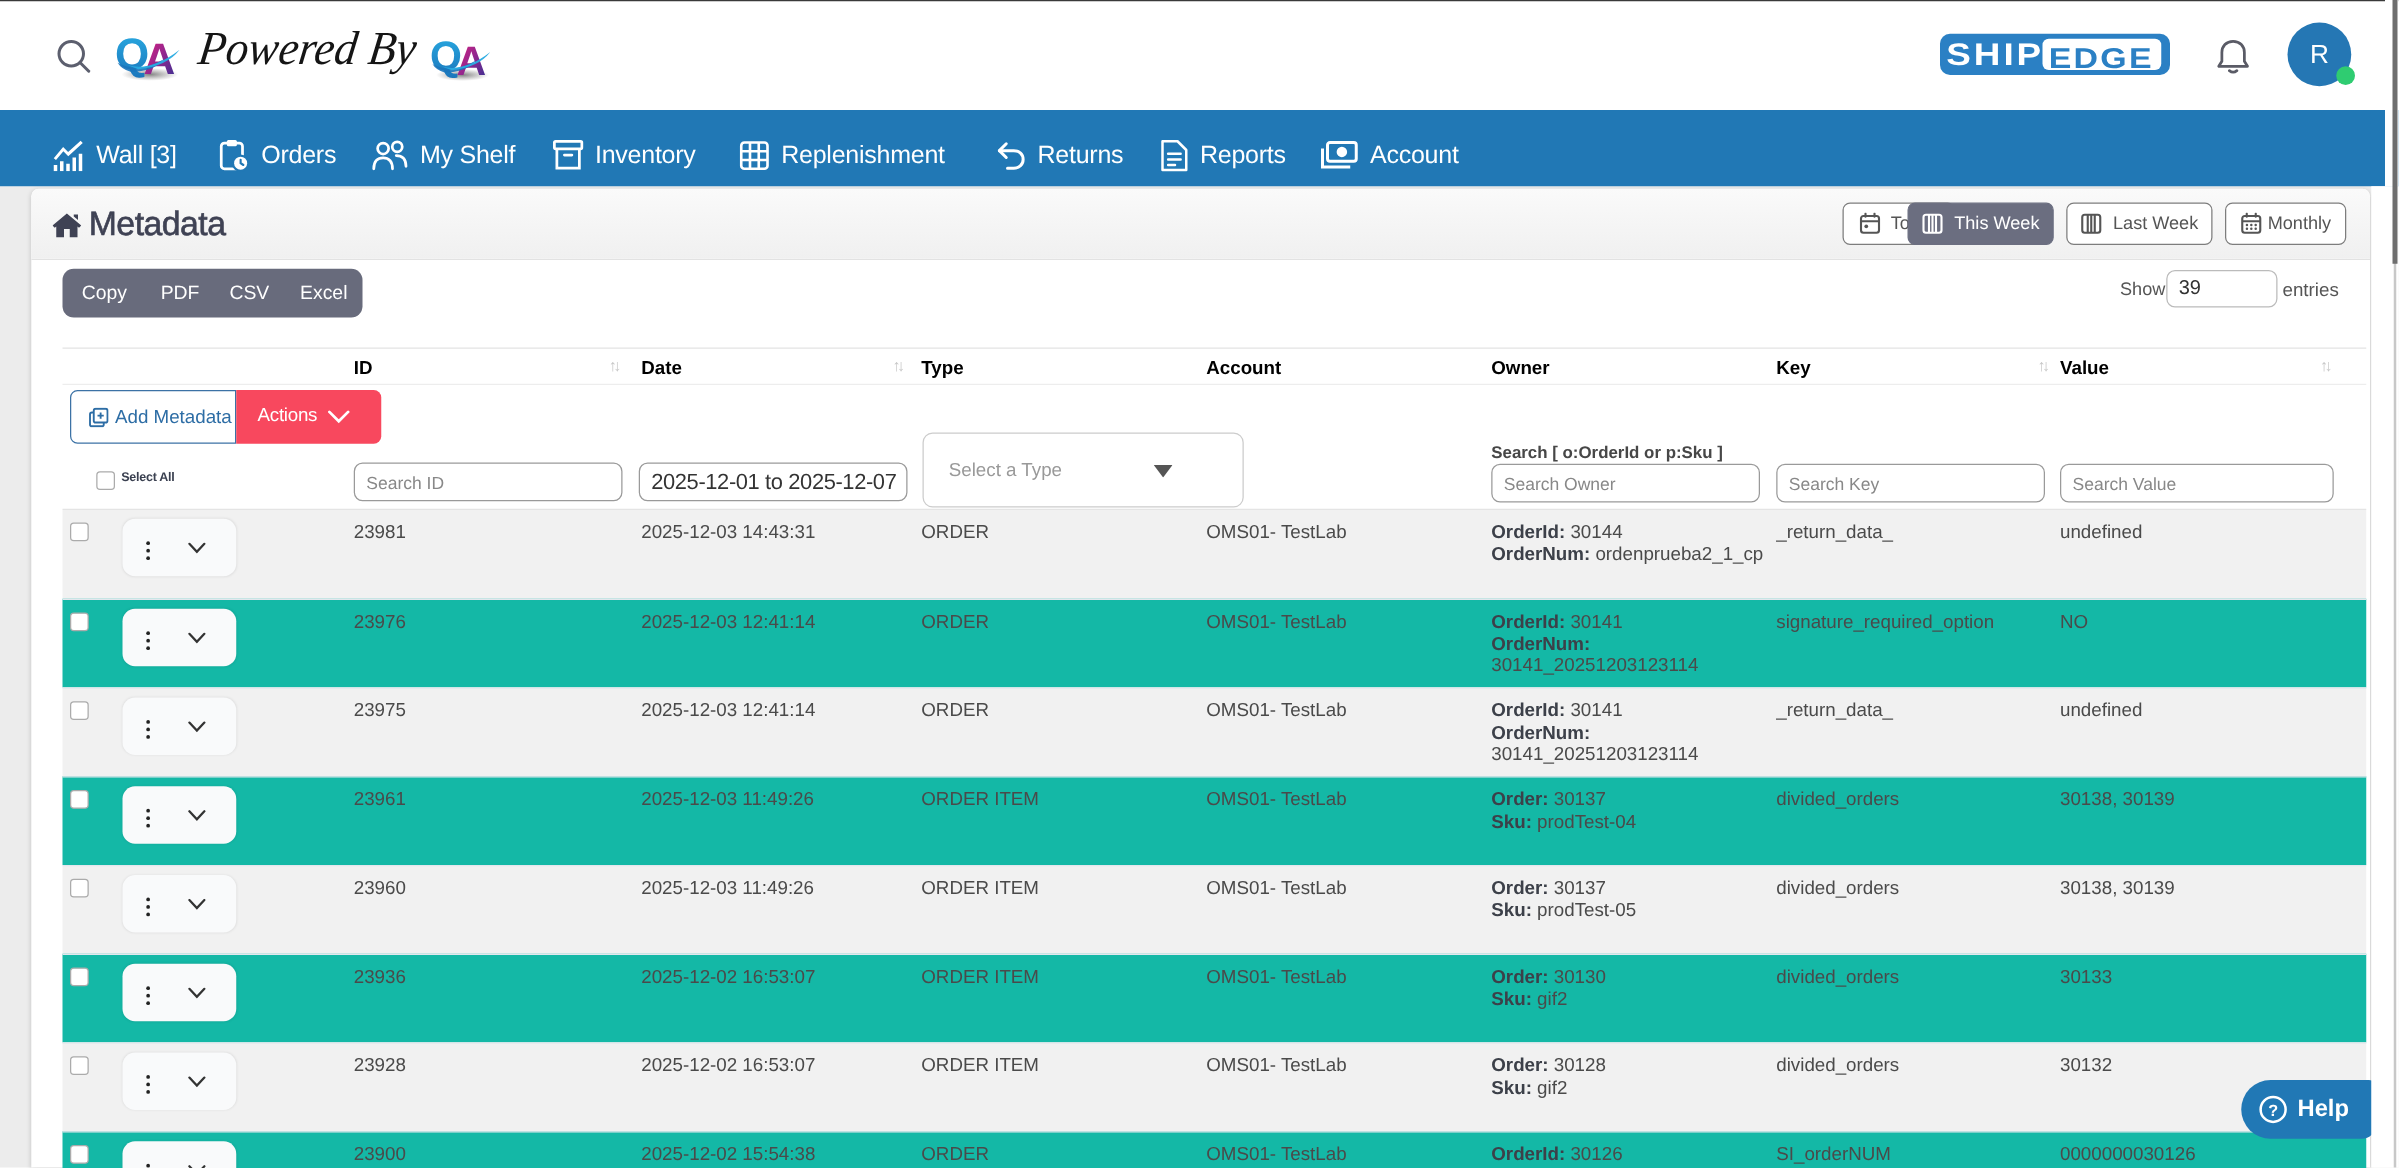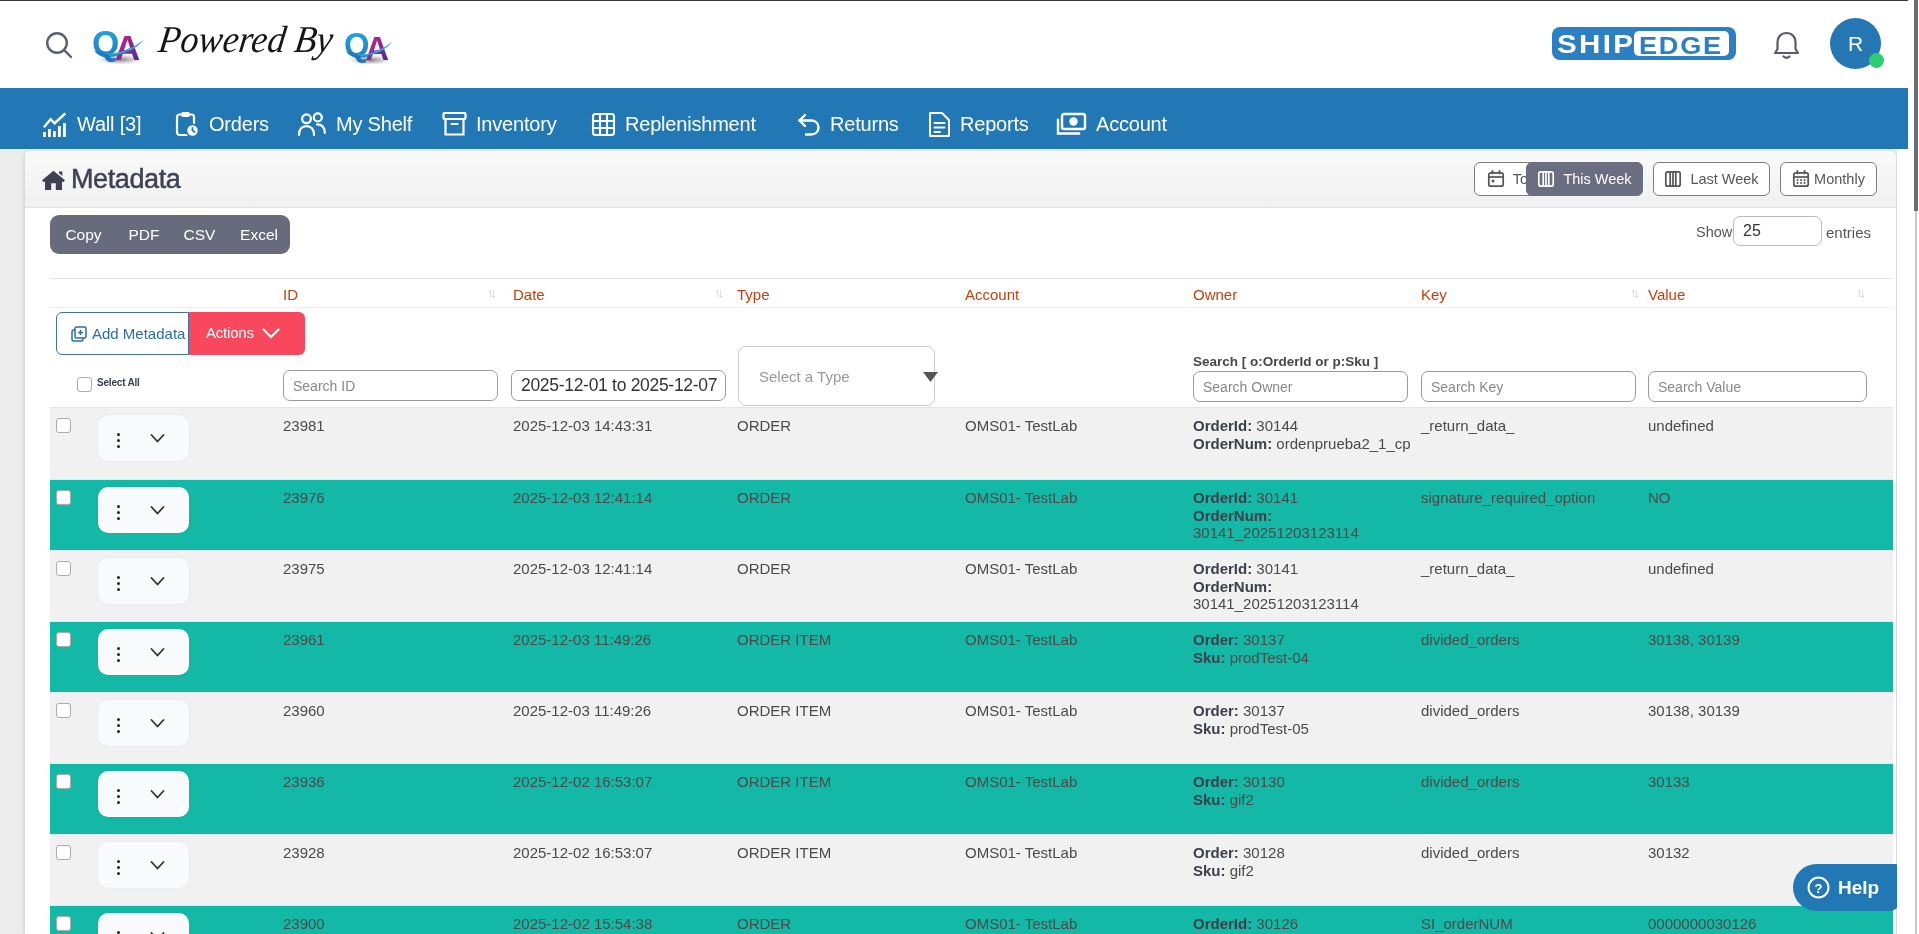--- a/index.html
+++ b/index.html
@@ -31,21 +31,21 @@
 #expgrp { position:absolute; left:25px; top:64px; height:39px; background:#686b7c; border-radius:9px; display:flex; align-items:center; color:#fff; font-size:15.5px; }
 #expgrp span { display:block; text-align:center; }
 
 
 #showlbl { position:absolute; left:1671px; top:73px; font-size:14.5px; color:#555; }
 #showinput { position:absolute; left:1708px; top:65px; width:89px; height:30px; border:1px solid #bbb; border-radius:7px; font-size:16px; color:#333; padding-left:9px; display:flex; align-items:center; background:#fff; }
 #entlbl { position:absolute; left:1801px; top:73px; font-size:15px; color:#555; }
 
 
 #thead { position:absolute; left:25px; top:127px; width:1843px; height:30px; border-top:1px solid #e4e4e4; border-bottom:1px solid #ededed; }
-.th { position:absolute; top:7px; font-size:15px; font-weight:normal; color:#c2410c; }
+.th { position:absolute; top:7px; font-size:15px; font-weight:bold; color:#000000; }
 .sort { position:absolute; top:6px; font-size:13px; color:#c8c8c8; letter-spacing:-3px; }
 
 
 #frow { position:absolute; left:25px; top:157px; width:1843px; height:100px; border-bottom:1px solid #e4e4e4; background:#fff; }
 .inp { position:absolute; height:31px; border:1px solid #9a9a9a; border-radius:7px; background:#fff; font-size:14px; display:flex; align-items:center; padding-left:9px; }
 .ph { color:#888; }
 
 
 .row { position:absolute; left:25px; width:1843px; height:71px; }
 .row.odd { background:#f1f1f1; }
@@ -230,21 +230,21 @@
         <span>Monthly</span>
       </div>
     </div>
     <div id="expgrp">
         <span style="width:67px">Copy</span>
         <span style="width:54px">PDF</span>
         <span style="width:57px">CSV</span>
         <span style="width:62px">Excel</span>
       </div>
     <div id="showlbl">Show</div>
-    <div id="showinput">25</div>
+    <div id="showinput">39</div>
     <div id="entlbl">entries</div>
     <div id="thead">
       <div class="th" style="left:233px">ID</div>
         <div class="sort" style="left:437px">↑↓</div>
       <div class="th" style="left:463px">Date</div>
         <div class="sort" style="left:664px">↑↓</div>
       <div class="th" style="left:687px">Type</div>
       <div class="th" style="left:915px">Account</div>
       <div class="th" style="left:1143px">Owner</div>
       <div class="th" style="left:1371px">Key</div>
@@ -266,21 +266,21 @@
         <svg class="abs" style="left:73px;top:16px" width="18" height="11" viewBox="0 0 18 11" fill="none" stroke="#fff" stroke-width="2.2" stroke-linecap="round">
             <path d="M1.5 1.5 L9 9 L16.5 1.5"></path>
           </svg>
       </div>
       <div class="chk" style="left:27px;top:69px;"></div>
       <div class="abs" style="left:47px;top:69px;font-size:10px;font-weight:bold;color:#3a4050;letter-spacing:-0.2px;">Select All</div>
       <div class="inp" style="left:233px;top:62px;width:215px;">
           <span class="ph">Search ID</span>
         </div>
       <div class="inp" style="left:461px;top:62px;width:215px;color:#333;font-size:17.5px;letter-spacing:-0.3px;">2025-12-01 to 2025-12-07</div>
-      <div class="abs" style="left:688px;top:38px;width:197px;height:60px;border:1px solid #ccc;border-radius:8px;background:#fff;">
+      <div class="abs" style="left:688px;top:38px;width:257px;height:60px;border:1px solid #ccc;border-radius:8px;background:#fff;">
         <div class="abs" style="left:20px;top:21px;font-size:15px;color:#999;">Select a Type</div>
         <svg class="abs" style="left:184px;top:25px" width="15" height="10" viewBox="0 0 15 10">
             <path d="M0 0 L15 0 L7.5 10 Z" fill="#555"></path>
           </svg>
       </div>
       <div class="abs" style="left:1143px;top:46px;font-size:13.5px;font-weight:bold;color:#474747;">Search [ o:OrderId or p:Sku ]</div>
       <div class="inp" style="left:1143px;top:63px;width:215px;">
           <span class="ph">Search Owner</span>
         </div>
       <div class="inp" style="left:1371px;top:63px;width:215px;">

